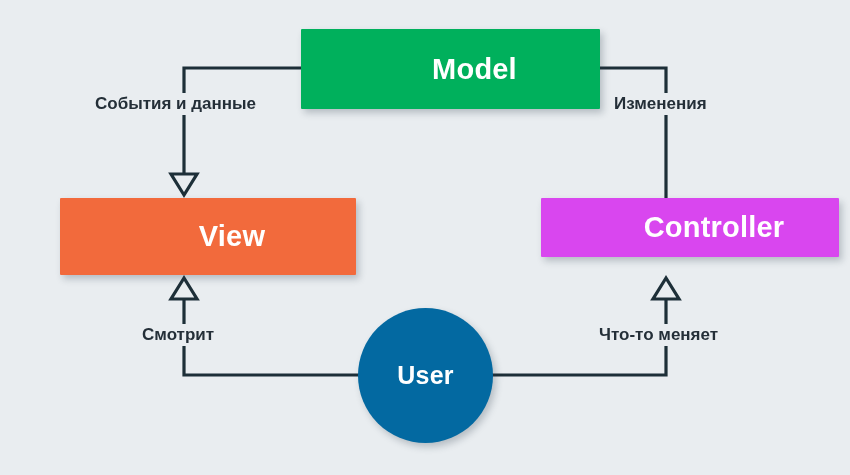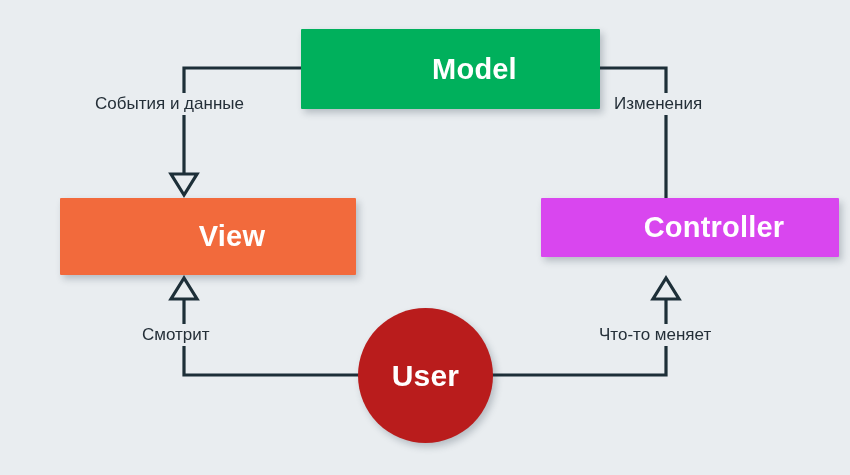--- a/index.html
+++ b/index.html
@@ -66,31 +66,31 @@
     height: 59px;
     background: #d946ef;
     font-size: 29px;
   }
   #node-user {
     left: 358px;
     top: 308px;
     width: 135px;
     height: 135px;
     border-radius: 50%;
-    background: #b91c1c;
-    font-size: 30px;
+    background: #0369a1;
+    font-size: 25px;
     align-items: center;
   }
 
   
   .edge-label {
     position: absolute;
     color: #242f38;
     font-size: 17px;
-    font-weight: normal;
+    font-weight: bold;
     white-space: nowrap;
     background: #e9edf0;
     padding: 1px 7px;
     z-index: 2;
   }
   #label-events-data {
     left: 88px;
     top: 93px;
   }
   #label-changes {

